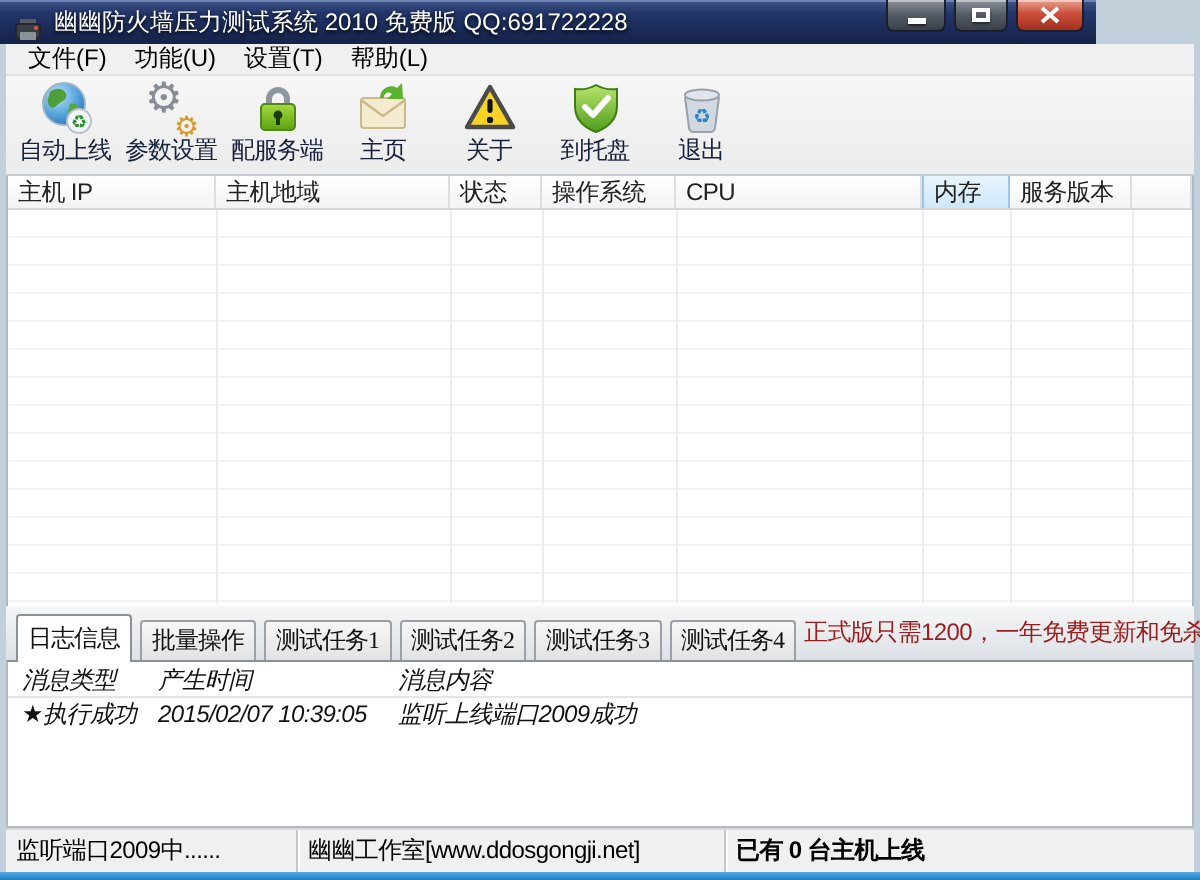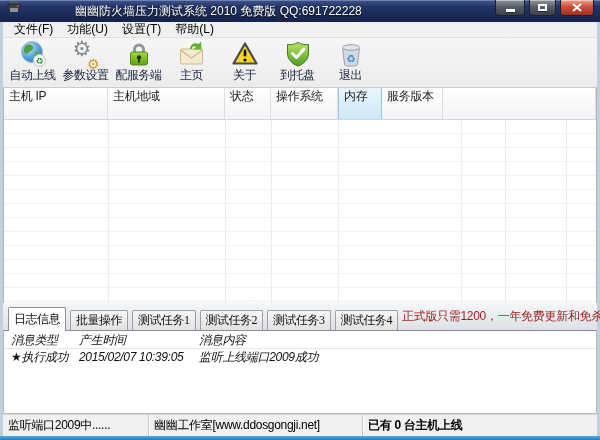--- a/index.html
+++ b/index.html
@@ -2,21 +2,21 @@
 <html><head>
 <meta charset="utf-8">
 <style>
   * { margin:0; padding:0; box-sizing:border-box; }
   html,body { width:600px; height:440px; }
   body { font-family:"Liberation Sans","DejaVu Sans",sans-serif; font-size:12px; color:#1a1a1a; }
 
   .window { width:600px; height:440px; background:#c2d0dc; outline:1px solid #0e2245; position:relative; overflow:hidden; }
 
   
-  .titlebar { height:22px; width:600px; background:linear-gradient(#41568a 0%, #223569 30%, #15234a 100%); display:flex; align-items:flex-start; position:relative; box-shadow:inset 0 1px 0 #6d83b4;gap:48px; }
+  .titlebar { height:22px; width:548px; background:linear-gradient(#41568a 0%, #223569 30%, #15234a 100%); display:flex; align-items:flex-end; position:relative; box-shadow:inset 0 1px 0 #6d83b4; }
   .app-icon { width:14px; height:14px; margin:0 6px 0 7px; flex:0 0 auto; }
   .title-text { color:#fff; font-size:12px; line-height:22px; white-space:nowrap; text-shadow:0 1px 2px #000; }
   .win-controls { position:absolute; right:6px; top:0; display:flex; gap:4px; }
   .win-btn { height:16px; border:1px solid #1c2026; border-top:none; border-radius:0 0 4px 4px; display:flex; align-items:center; justify-content:center; box-shadow:inset 0 1px 0 rgba(255,255,255,.45); cursor:default; }
   .win-btn.min { width:30px; background:linear-gradient(#8d939c,#555b64 50%,#3a4049); }
   .win-btn.max { width:27px; background:linear-gradient(#8d939c,#555b64 50%,#3a4049); }
   .win-btn.close { width:34px; background:linear-gradient(#e8a291,#cc4f3a 45%,#a03020); }
   .glyph-min { width:9px; height:3px; background:#fff; margin-top:5px; box-shadow:0 1px 1px rgba(0,0,0,.5); }
   .glyph-max { width:9px; height:7px; border:2px solid #fff; box-shadow:0 1px 1px rgba(0,0,0,.5); }
 
@@ -27,21 +27,21 @@
   
   .toolbar { height:50px; margin:0 3px; background:linear-gradient(#f6f6f6,#ececec); display:flex; align-items:flex-start; padding:2px 0 0 3px; border-bottom:1px solid #c7ccd2; }
   .tool-btn { width:53px; height:46px; display:flex; flex-direction:column; align-items:center; justify-content:flex-start; }
   .tool-ico { width:28px; height:28px; position:relative; flex:0 0 auto; }
   .tool-label { font-size:12px; line-height:14px; color:#17213a; white-space:nowrap; letter-spacing:-.5px; }
   .gear-big { position:absolute; left:1px; top:-3px; font-size:21px; color:#878d96; font-family:"DejaVu Sans",sans-serif; }
   .gear-gold { position:absolute; right:0; bottom:-4px; font-size:14px; color:#d9992a; font-family:"DejaVu Sans",sans-serif; }
 
   
   .listview { height:215px; margin:0 3px; background:#fff; border-left:1px solid #aab6c2; border-right:1px solid #aab6c2; position:relative; }
-  .lv-header { height:32px; display:flex; background:linear-gradient(#ffffff,#f2f3f5); border-bottom:1px solid #d5d7da;justify-content:flex-end; }
+  .lv-header { height:17px; display:flex; background:linear-gradient(#ffffff,#f2f3f5); border-bottom:1px solid #d5d7da;justify-content:flex-end; }
   .lvh-cell { padding:1px 0 0 5px; border-right:1px solid #dcdee1; color:#222; line-height:15px; white-space:nowrap; overflow:hidden; letter-spacing:-.3px; }
   .lvh-cell.hl { background:linear-gradient(#e9f5fd,#cde8f8); border-right:1px solid #9cc7e4; border-left:1px solid #9cc7e4; }
   .c1{width:104px}.c2{width:117px}.c3{width:46px}.c4{width:67px}.c5{width:123px}.c6{width:44px}.c7{width:61px}.cf{flex:1}
   .lv-body { position:relative; height:197px; background:repeating-linear-gradient(to bottom, #ffffff 0 13px, #f2f2f5 13px 14px); }
   .vline { position:absolute; top:0; bottom:0; width:1px; background:#ececef; }
 
   
   .tabstrip { height:27px; margin:0 3px; background:linear-gradient(#f5f6f7,#dde1e6); display:flex; align-items:flex-end; padding-left:5px; position:relative; }
   .tab { height:20px; padding:0 5px; margin-right:4px; background:linear-gradient(#f7f7f7,#e2e2e4); border:1px solid #9aa0a6; border-bottom:none; border-radius:2px 2px 0 0; line-height:19px; white-space:nowrap; letter-spacing:-.5px; color:#111;font-family:Liberation Serif, serif; }
   .tab.active { height:24px; background:#fff; border-color:#8b9197; line-height:23px; position:relative; bottom:-1px; z-index:2; }
@@ -184,20 +184,21 @@
       <span class="tool-label">退出</span>
     </div>
   </div>
 
   <div class="listview">
     <div class="lv-header">
       <div class="lvh-cell c1">主机 IP</div>
       <div class="lvh-cell c2">主机地域</div>
       <div class="lvh-cell c3">状态</div>
       <div class="lvh-cell c4">操作系统</div>
+      <div class="lvh-cell c5">CPU</div>
       <div class="lvh-cell c6 hl">内存</div>
       <div class="lvh-cell c7">服务版本</div>
       <div class="lvh-cell cf"></div>
     </div>
     <div class="lv-body">
       <div class="vline" style="left:104px"></div>
       <div class="vline" style="left:221px"></div>
       <div class="vline" style="left:267px"></div>
       <div class="vline" style="left:334px"></div>
       <div class="vline" style="left:457px"></div>

